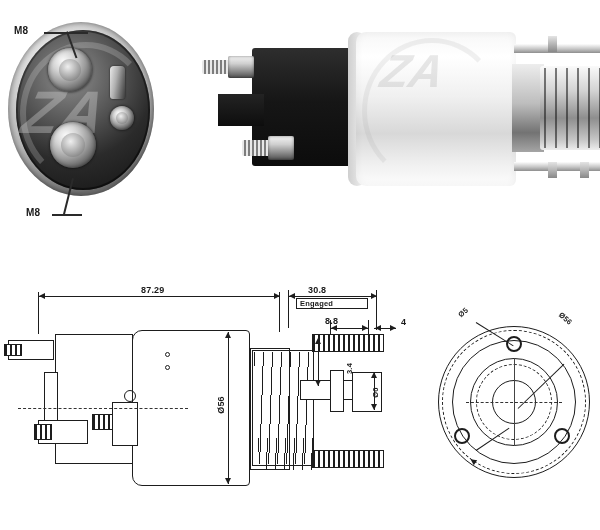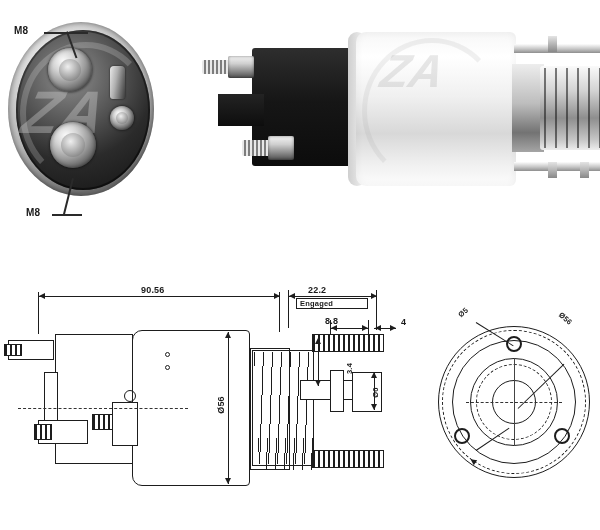--- a/index.html
+++ b/index.html
@@ -215,28 +215,28 @@
 
   </div>
 
   <div class="pane" id="draw-section" style="left:0px;top:272px;width:430px;height:258px;">
 
     <div class="ln v" style="left:38px;top:20px;height:42px;"></div>
     <div class="ln v" style="left:279px;top:20px;height:40px;"></div>
     <div class="ln h" style="left:38px;top:24px;width:242px;"></div>
     <div class="arrowL" style="left:39px;top:21px;"></div>
     <div class="arrowR" style="left:274px;top:21px;"></div>
-    <div class="dim" style="left:141px;top:13px;">90.56</div>
+    <div class="dim" style="left:141px;top:13px;">87.29</div>
 
     <div class="ln v" style="left:288px;top:18px;height:38px;"></div>
     <div class="ln v" style="left:376px;top:18px;height:40px;"></div>
     <div class="ln h" style="left:288px;top:24px;width:89px;"></div>
     <div class="arrowL" style="left:289px;top:21px;"></div>
     <div class="arrowR" style="left:371px;top:21px;"></div>
-    <div class="dim" style="left:308px;top:13px;">22.2</div>
+    <div class="dim" style="left:308px;top:13px;">30.8</div>
     <div class="box nf" style="left:296px;top:26px;width:72px;height:11px;"></div>
     <div class="dim small" style="left:300px;top:27px;">Engaged</div>
 
     <div class="ln h" style="left:330px;top:56px;width:38px;"></div>
     <div class="arrowL" style="left:331px;top:53px;"></div>
     <div class="arrowR" style="left:362px;top:53px;"></div>
     <div class="ln v" style="left:330px;top:48px;height:30px;"></div>
     <div class="ln v" style="left:368px;top:48px;height:30px;"></div>
     <div class="dim" style="left:325px;top:44px;">8.8</div>
 

